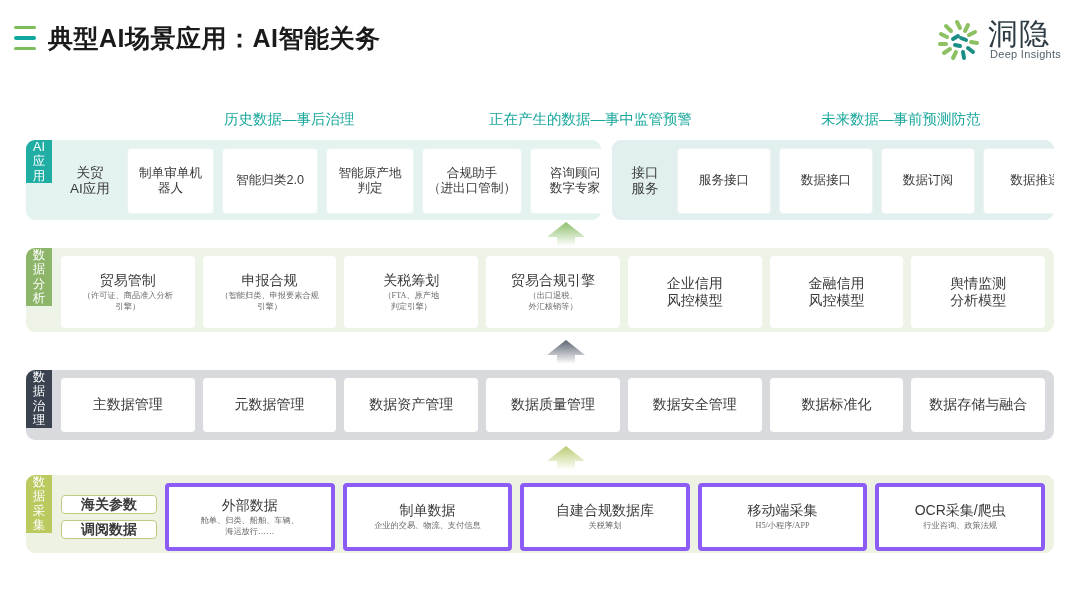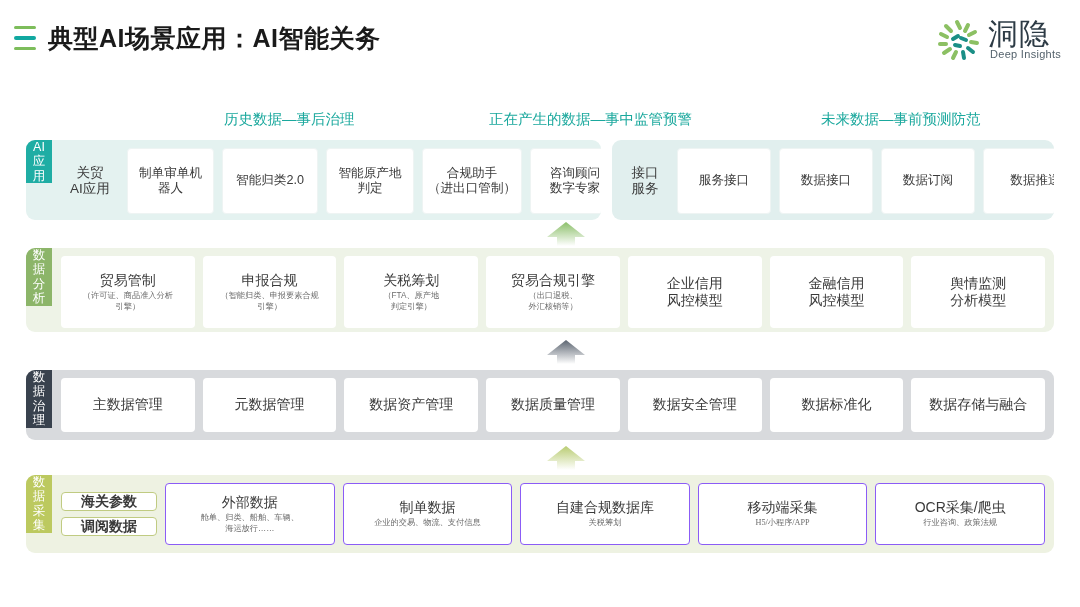--- a/index.html
+++ b/index.html
@@ -40,31 +40,31 @@
   .r1{top:140px;height:80px;}
   .r1a{left:26px;width:575px;background:#e4f2f0;}
   .r1b{left:612px;width:442px;background:#e1efee;}
   .r1 .band-label{background:#1fada4;}
   .r1 .inline-label{flex:0 0 58px;display:flex;align-items:center;justify-content:center;
     text-align:center;font-size:13.5px;color:#3b3b3b;line-height:1.2;}
   .r1 .card{height:64px;border:1px solid #eef4f3;}
   
   .r2{top:248px;left:26px;width:1028px;height:84px;background:#eef3e7;}
   .r2 .band-label{background:#8cb569;}
-  .r2 .card{height:72px;}
+  .r2 .card{height:72px;font-family:Liberation Serif, serif;}
   .r2 .t{font-size:14px;color:#3a3a3a;}
   
   .r3{top:370px;left:26px;width:1028px;height:70px;background:#d8dadd;}
   .r3 .band-label{background:#39424e;}
   .r3 .card{height:54px;}
   .r3 .t{font-size:14px;}
   
   .r4{top:475px;left:26px;width:1028px;height:78px;background:#eef2e2;}
   .r4 .band-label{background:#bcc95f;}
-  .r4 .card{height:60px;border:1px solid #8b5cf6;}
+  .r4 .card{height:60px;border:4px solid #8b5cf6;}
   .r4 .t{font-size:14px;}
   .stack{display:flex;flex-direction:column;gap:6px;flex:0 0 96px;}
   .stack .card{height:27px;border:1px solid #c0cb82;}
   .stack .card .t{font-size:14px;font-weight:bold;}
   
   .arrow{position:absolute;width:42px;height:24px;}
   .arrow svg{display:block;width:42px;height:24px;}
 </style>
 </head>
 <body>

